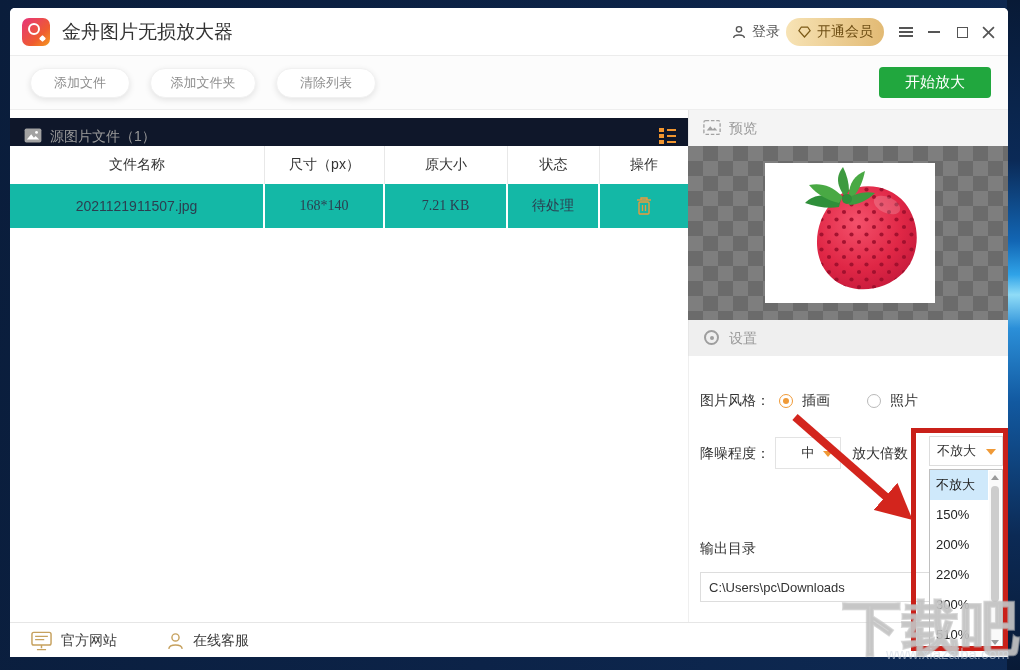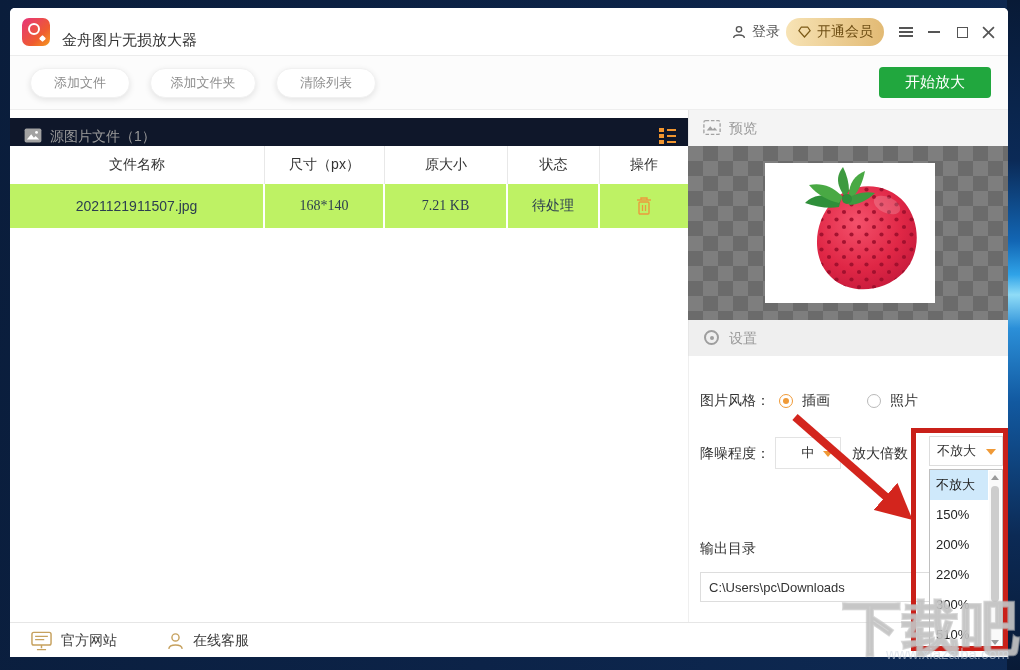--- a/index.html
+++ b/index.html
@@ -11,21 +11,21 @@
   .window { position:absolute; left:10px; top:8px; width:998px; height:649px; background:#fff;
     border-radius:5px 5px 0 0; z-index:5; }
 
   
   .titlebar { position:absolute; left:0; top:0; width:998px; height:48px; background:#fff;
     border-bottom:1px solid #ececec; border-radius:5px 5px 0 0; }
   .app-icon { position:absolute; left:12px; top:10px; width:28px; height:28px; border-radius:7px;
     background:linear-gradient(135deg,#e6347c 0%,#ef5c2f 65%,#f59b1e 100%); }
   .app-icon .ring { position:absolute; left:6px; top:5px; width:12px; height:12px; border:2px solid #fff; border-radius:50%; }
   .app-icon .tail { position:absolute; right:5px; bottom:5px; width:5px; height:5px; background:#fff; border-radius:1px; transform:rotate(45deg); }
-  .win-title { position:absolute; left:52px; top:8px; line-height:48px; font-size:15px; color:#333; }
+  .win-title { position:absolute; left:52px; top:0; line-height:48px; font-size:19px; color:#333; }
   .login { position:absolute; right:228px; top:0; height:48px; display:flex; align-items:center; gap:5px; color:#555; font-size:14px; cursor:default; }
   .vip-pill { position:absolute; right:124px; top:10px; width:98px; height:28px; border-radius:14px;
     background:linear-gradient(to right,#f7e3b5,#e2ba74); display:flex; align-items:center; justify-content:center; gap:5px;
     color:#6e4e14; font-size:14px; }
   .menu-btn,.min-btn,.max-btn,.close-btn { position:absolute; top:14px; width:20px; height:20px; display:flex; align-items:center; justify-content:center; }
   .menu-btn { right:92px; } .min-btn { right:64px; } .max-btn { right:36px; } .close-btn { right:10px; }
   .bars { width:14px; } .bars div { height:2px; background:#555; margin:2px 0; }
   .min-glyph { width:12px; height:2px; background:#555; }
   .max-glyph { width:11px; height:11px; border:1.5px solid #555; }
 
@@ -41,21 +41,21 @@
   .list-header { position:absolute; left:0; top:110px; width:678px; height:36px; background:#0f172a; }
   .preview-header { position:absolute; left:678px; top:102px; width:320px; height:36px; background:#f4f4f4; border-left:1px solid #e6e6e6; }
   .panel-label { position:absolute; left:40px; top:0; line-height:36px; font-size:14px; color:#9a9a9a; }
   .panel-ico { position:absolute; left:14px; top:10px; }
   .view-toggle { position:absolute; right:12px; top:10px; }
 
   
   .thead { position:absolute; left:0; top:138px; width:678px; height:38px; display:flex; background:#fff; }
   .thead .cell { border-right:1px solid #e8e8e8; color:#333; font-size:14px; display:flex; align-items:center; justify-content:center; }
   .thead .cell:last-child { border-right:none; }
-  .trow { position:absolute; left:0; top:176px; width:678px; height:44px; display:flex; background:#bef264; }
+  .trow { position:absolute; left:0; top:176px; width:678px; height:44px; display:flex; background:#14b8a6; }
   .trow .cell { border-right:2px solid #fff; display:flex; align-items:center; justify-content:center; font-size:14px; color:#2c3e50; }
   .trow .cell:last-child { border-right:none; }
   .c1 { width:255px; } .c2 { width:120px; } .c3 { width:123px; } .c4 { width:92px; } .c5 { width:88px; }
   .num { font-family:"Liberation Serif",serif; font-size:14px; color:#1f2d3d; }
   .v-divider { position:absolute; left:678px; top:348px; width:1px; height:266px; background:#efefef; }
 
   
   .checker { position:absolute; left:678px; top:138px; width:320px; height:174px; background-color:#7e7e7e;
     background-image:linear-gradient(45deg,#6b6b6b 25%,transparent 25%,transparent 75%,#6b6b6b 75%),
                      linear-gradient(45deg,#6b6b6b 25%,transparent 25%,transparent 75%,#6b6b6b 75%);

